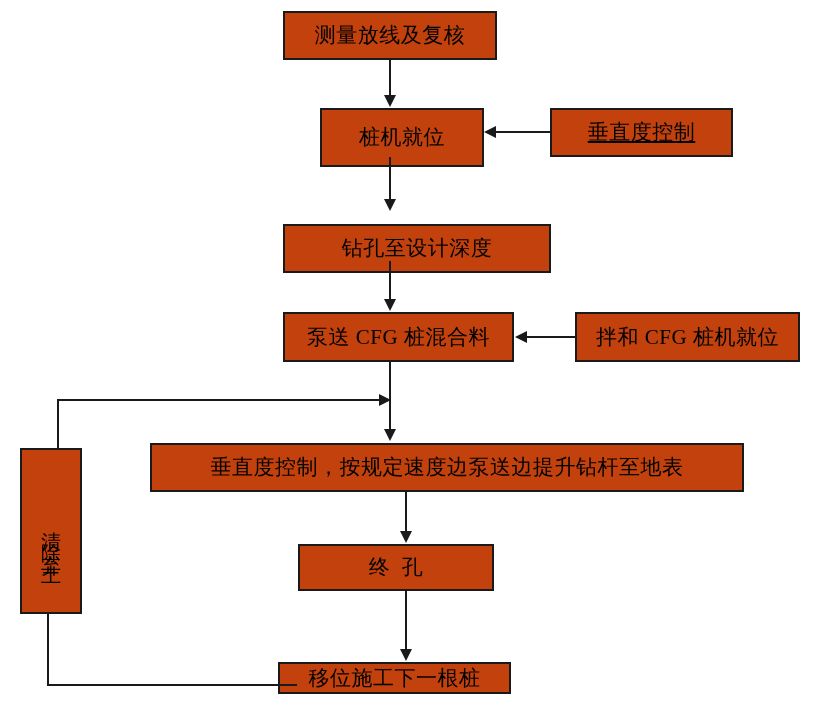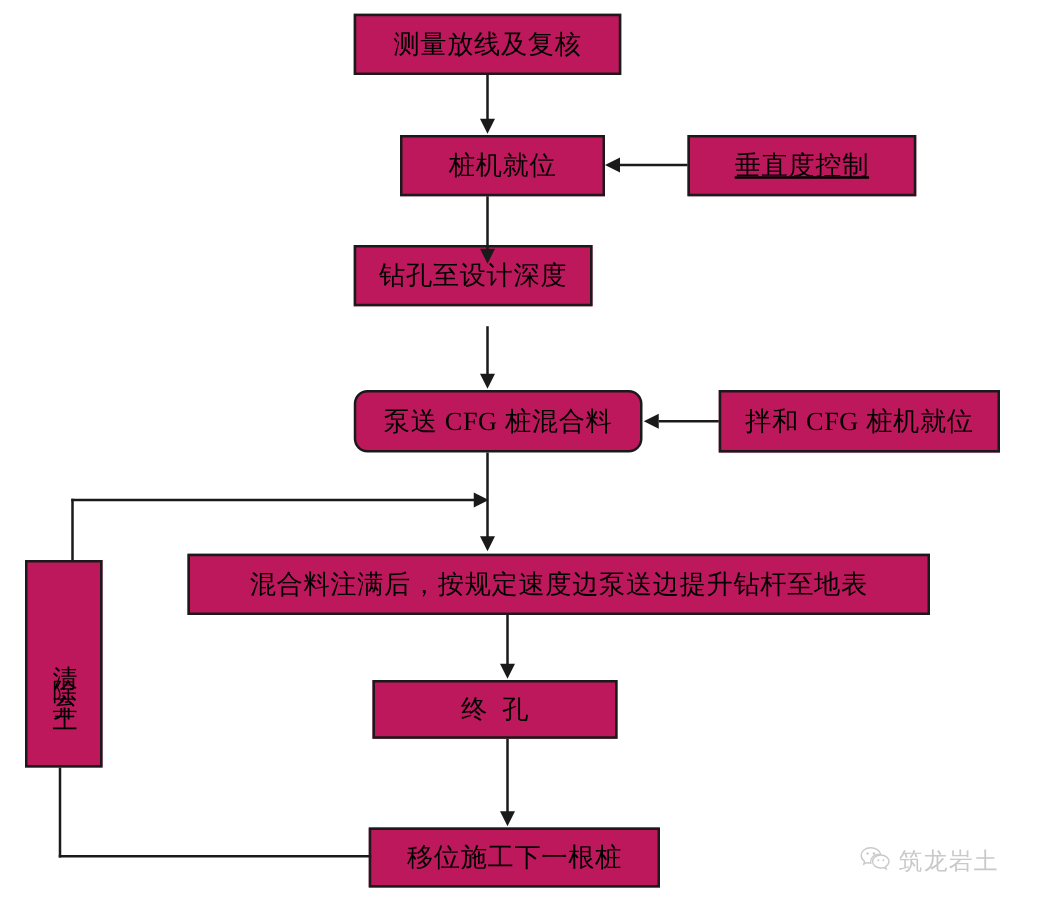--- a/index.html
+++ b/index.html
@@ -9,21 +9,21 @@
     font-family:"Liberation Serif","DejaVu Serif",serif;
     overflow:hidden;
   }
   #stage{position:relative;width:833px;height:720px;}
 
   
   .box{
     position:absolute;
     box-sizing:border-box;
     border:2px solid #1a1a1a;
-    background:#be185d;
+    background:#c2410c;
     display:flex;
     align-items:center;
     justify-content:center;
     color:#000000;
     font-size:21px;
     line-height:1.15;
     letter-spacing:0.5px;
     white-space:pre;
   }
   .box.vertical{
@@ -70,35 +70,35 @@
   }
   #watermark .wm-text{letter-spacing:1px;}
 </style>
 </head>
 <body>
 
 <div id="stage">
 
   <div class="box" style="left:283px;top:11px;width:214px;height:49px;">测量放线及复核</div>
 
-  <div class="box" style="left:320px;top:108px;width:164px;height:49px;">桩机就位</div>
+  <div class="box" style="left:320px;top:108px;width:164px;height:59px;">桩机就位</div>
 
   <div class="box" style="left:550px;top:108px;width:183px;height:49px;text-decoration:underline;">垂直度控制</div>
 
-  <div class="box" style="left:283px;top:196px;width:191px;height:49px;">钻孔至设计深度</div>
+  <div class="box" style="left:283px;top:224px;width:268px;height:49px;">钻孔至设计深度</div>
 
-  <div class="box" style="left:283px;top:312px;width:231px;height:50px;border-radius:11px;">泵送 CFG 桩混合料</div>
+  <div class="box" style="left:283px;top:312px;width:231px;height:50px;">泵送 CFG 桩混合料</div>
 
   <div class="box" style="left:575px;top:312px;width:225px;height:50px;">拌和 CFG 桩机就位</div>
 
-  <div class="box" style="left:150px;top:443px;width:594px;height:49px;">混合料注满后，按规定速度边泵送边提升钻杆至地表</div>
+  <div class="box" style="left:150px;top:443px;width:594px;height:49px;">垂直度控制，按规定速度边泵送边提升钻杆至地表</div>
 
   <div class="box" style="left:298px;top:544px;width:196px;height:47px;">终  孔</div>
 
-  <div class="box" style="left:295px;top:662px;width:233px;height:48px;">移位施工下一根桩</div>
+  <div class="box" style="left:278px;top:662px;width:233px;height:32px;">移位施工下一根桩</div>
 
   <div class="box vertical" style="left:20px;top:448px;width:62px;height:166px;">清除弃土</div>
 
   <div class="ln v" style="left:389px;top:60px;height:36px;"></div>
   <div class="ah ah-down" style="left:384px;top:95px;"></div>
 
   <div class="ln h" style="left:496px;top:131px;width:54px;"></div>
   <div class="ah ah-left" style="left:484px;top:126px;"></div>
 
   <div class="ln v" style="left:389px;top:157px;height:43px;"></div>
@@ -119,30 +119,14 @@
 
   <div class="ln v" style="left:405px;top:492px;height:40px;"></div>
   <div class="ah ah-down" style="left:400px;top:531px;"></div>
 
   <div class="ln v" style="left:405px;top:591px;height:59px;"></div>
   <div class="ah ah-down" style="left:400px;top:649px;"></div>
 
   <div class="ln v" style="left:47px;top:614px;height:72px;"></div>
   <div class="ln h" style="left:47px;top:684px;width:250px;"></div>
 
-  <div id="watermark">
-    <span class="wm-icon">
-      <svg width="24" height="20" viewBox="0 0 24 20" aria-hidden="true">
-        <path d="M8.6 1.2C4.3 1.2 0.9 4 0.9 7.4c0 1.9 1.1 3.6 2.8 4.8l-0.7 2.1 2.4-1.2
-                 c0.9 0.3 1.9 0.4 2.9 0.4h0.4c-0.1-0.4-0.2-0.9-0.2-1.3 0-3.3 3.2-5.9 7.2-5.9
-                 0.3 0 0.5 0 0.8 0C15.9 3.4 12.6 1.2 8.6 1.2z" fill="none" stroke="#c9c9c9" stroke-width="1.1"></path>
-        <circle cx="6.1" cy="5.8" r="0.95" fill="#c9c9c9"></circle>
-        <circle cx="11.1" cy="5.8" r="0.95" fill="#c9c9c9"></circle>
-        <path d="M23.1 12.2c0-2.9-2.9-5.2-6.5-5.2s-6.5 2.3-6.5 5.2c0 2.9 2.9 5.2 6.5 5.2
-                 0.8 0 1.6-0.1 2.3-0.3l2 1-0.6-1.7C21.9 15.4 23.1 13.9 23.1 12.2z" fill="none" stroke="#c9c9c9" stroke-width="1.1"></path>
-        <circle cx="14.7" cy="11.1" r="0.8" fill="#c9c9c9"></circle>
-        <circle cx="18.7" cy="11.1" r="0.8" fill="#c9c9c9"></circle>
-      </svg>
-    </span>
-    <span class="wm-text">筑龙岩土</span>
-  </div>
 
 </div>
 
 </body></html>

